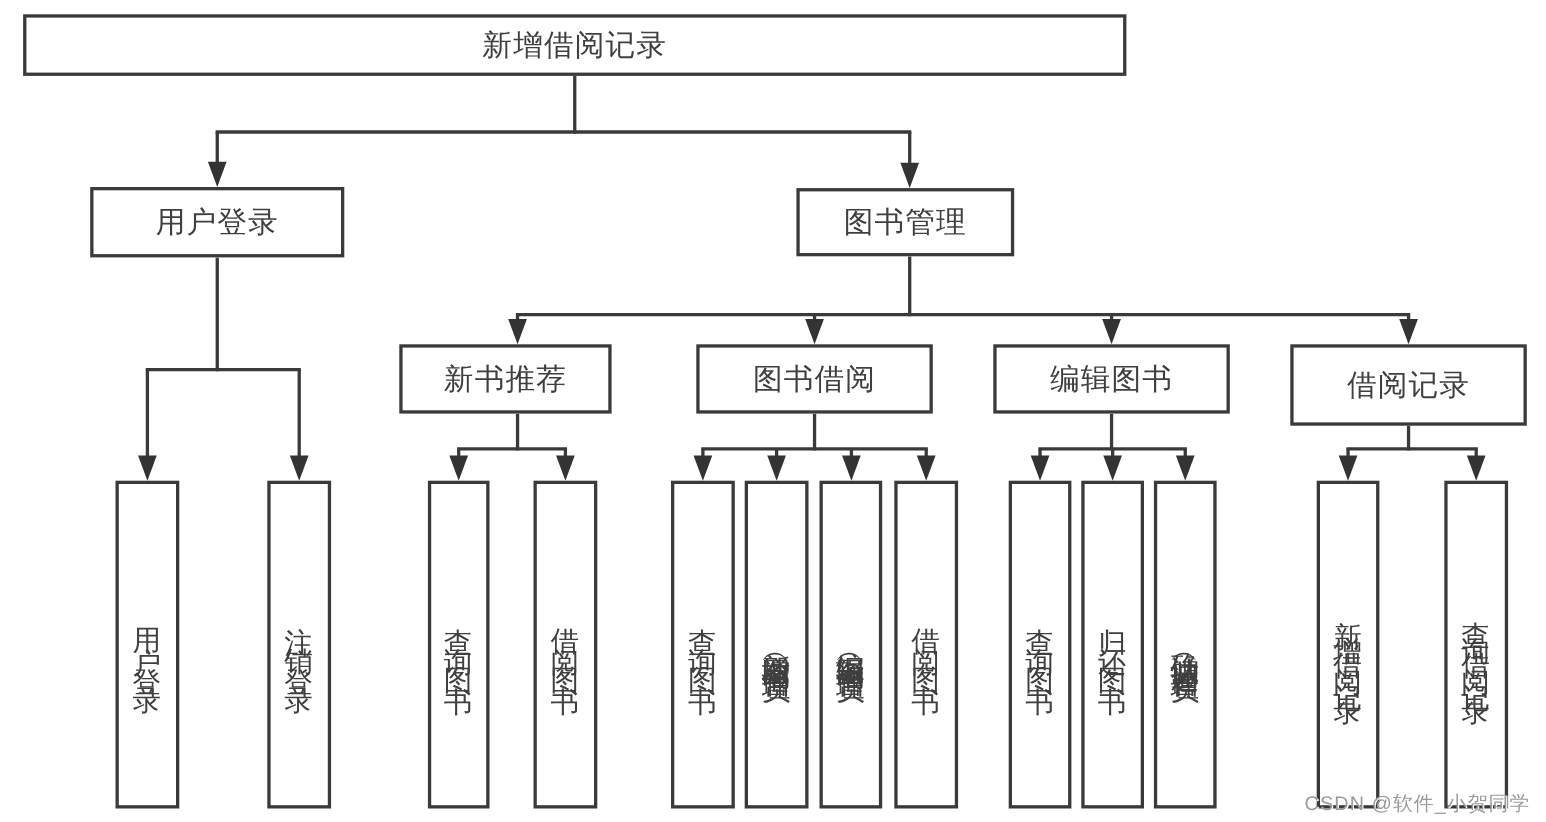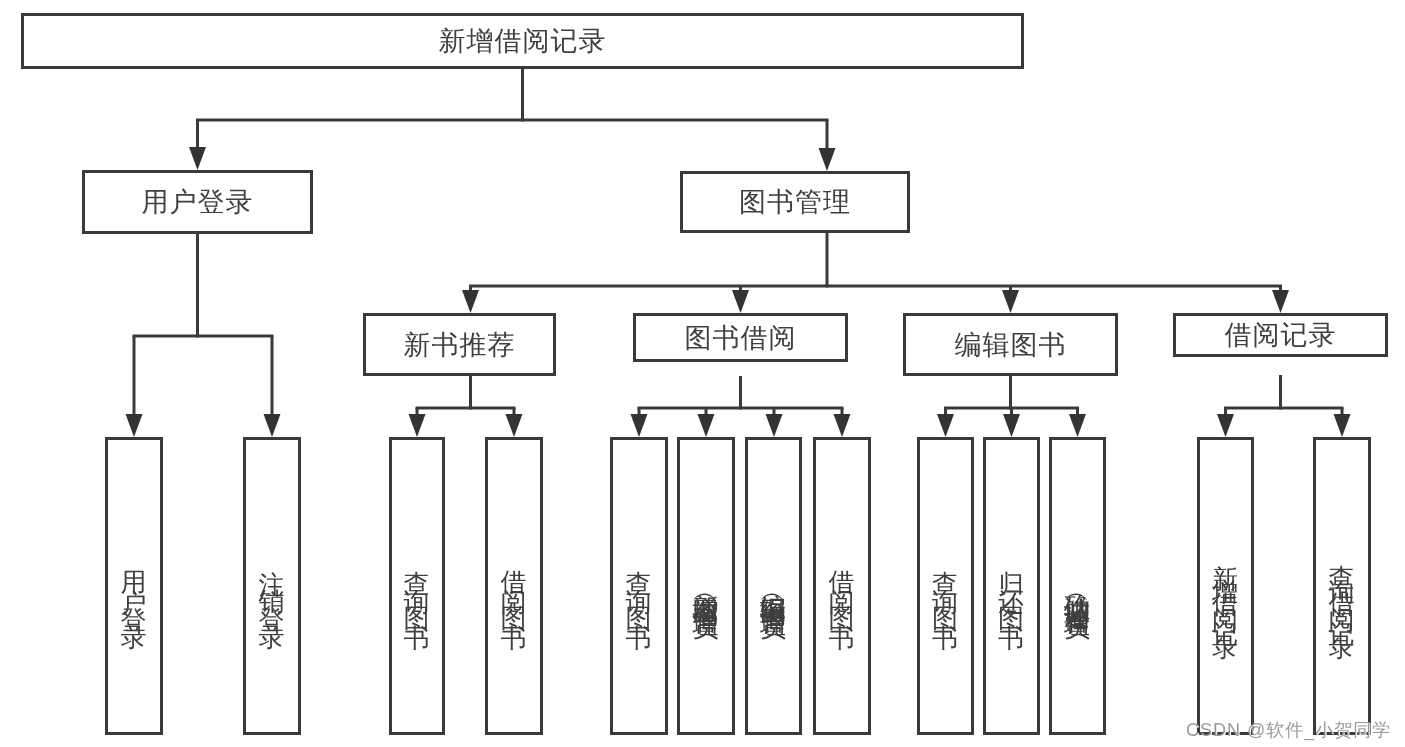--- a/index.html
+++ b/index.html
@@ -124,26 +124,26 @@
         <polygon points="1217,414 1234,414 1225.5,437" stroke="none"></polygon>
         <line x1="1342" y1="408" x2="1342" y2="418"></line>
         <polygon points="1333.5,414 1350.5,414 1342,437" stroke="none"></polygon>
       </g>
     </g>
   </svg>
 
   <div class="box hbox" style="left:21px;top:13px;width:1003px;height:56px;">新增借阅记录</div>
 
   <div class="box hbox" style="left:82px;top:170px;width:231px;height:64px;">用户登录</div>
-  <div class="box hbox" style="left:680px;top:171px;width:230px;height:62px;">图书管理</div>
+  <div class="box hbox" style="left:724px;top:171px;width:198px;height:62px;">图书管理</div>
 
   <div class="box hbox" style="left:363px;top:313px;width:193px;height:63px;">新书推荐</div>
-  <div class="box hbox" style="left:633px;top:313px;width:215px;height:49px;">图书借阅</div>
+  <div class="box hbox" style="left:633px;top:313px;width:215px;height:63px;">图书借阅</div>
   <div class="box hbox" style="left:903px;top:313px;width:215px;height:63px;">编辑图书</div>
-  <div class="box hbox" style="left:1173px;top:313px;width:215px;height:44px;">借阅记录</div>
+  <div class="box hbox" style="left:1173px;top:313px;width:215px;height:74px;">借阅记录</div>
 
   <div class="box vbox v-short" style="left:105px;top:437px;width:58px;height:298px;">用户登录</div>
   <div class="box vbox v-short" style="left:243px;top:437px;width:58px;height:298px;">注销登录</div>
 
   <div class="box vbox v-short" style="left:389px;top:437px;width:56px;height:298px;">查询图书</div>
   <div class="box vbox v-short" style="left:485px;top:437px;width:58px;height:298px;">借阅图书</div>
 
   <div class="box vbox v-short" style="left:610px;top:437px;width:58px;height:298px;">查询图书</div>
   <div class="box vbox v-long" style="left:677px;top:437px;width:58px;height:298px;">新增图书（管理员）</div>
   <div class="box vbox v-long" style="left:745px;top:437px;width:57px;height:298px;">编辑图书（管理员）</div>

